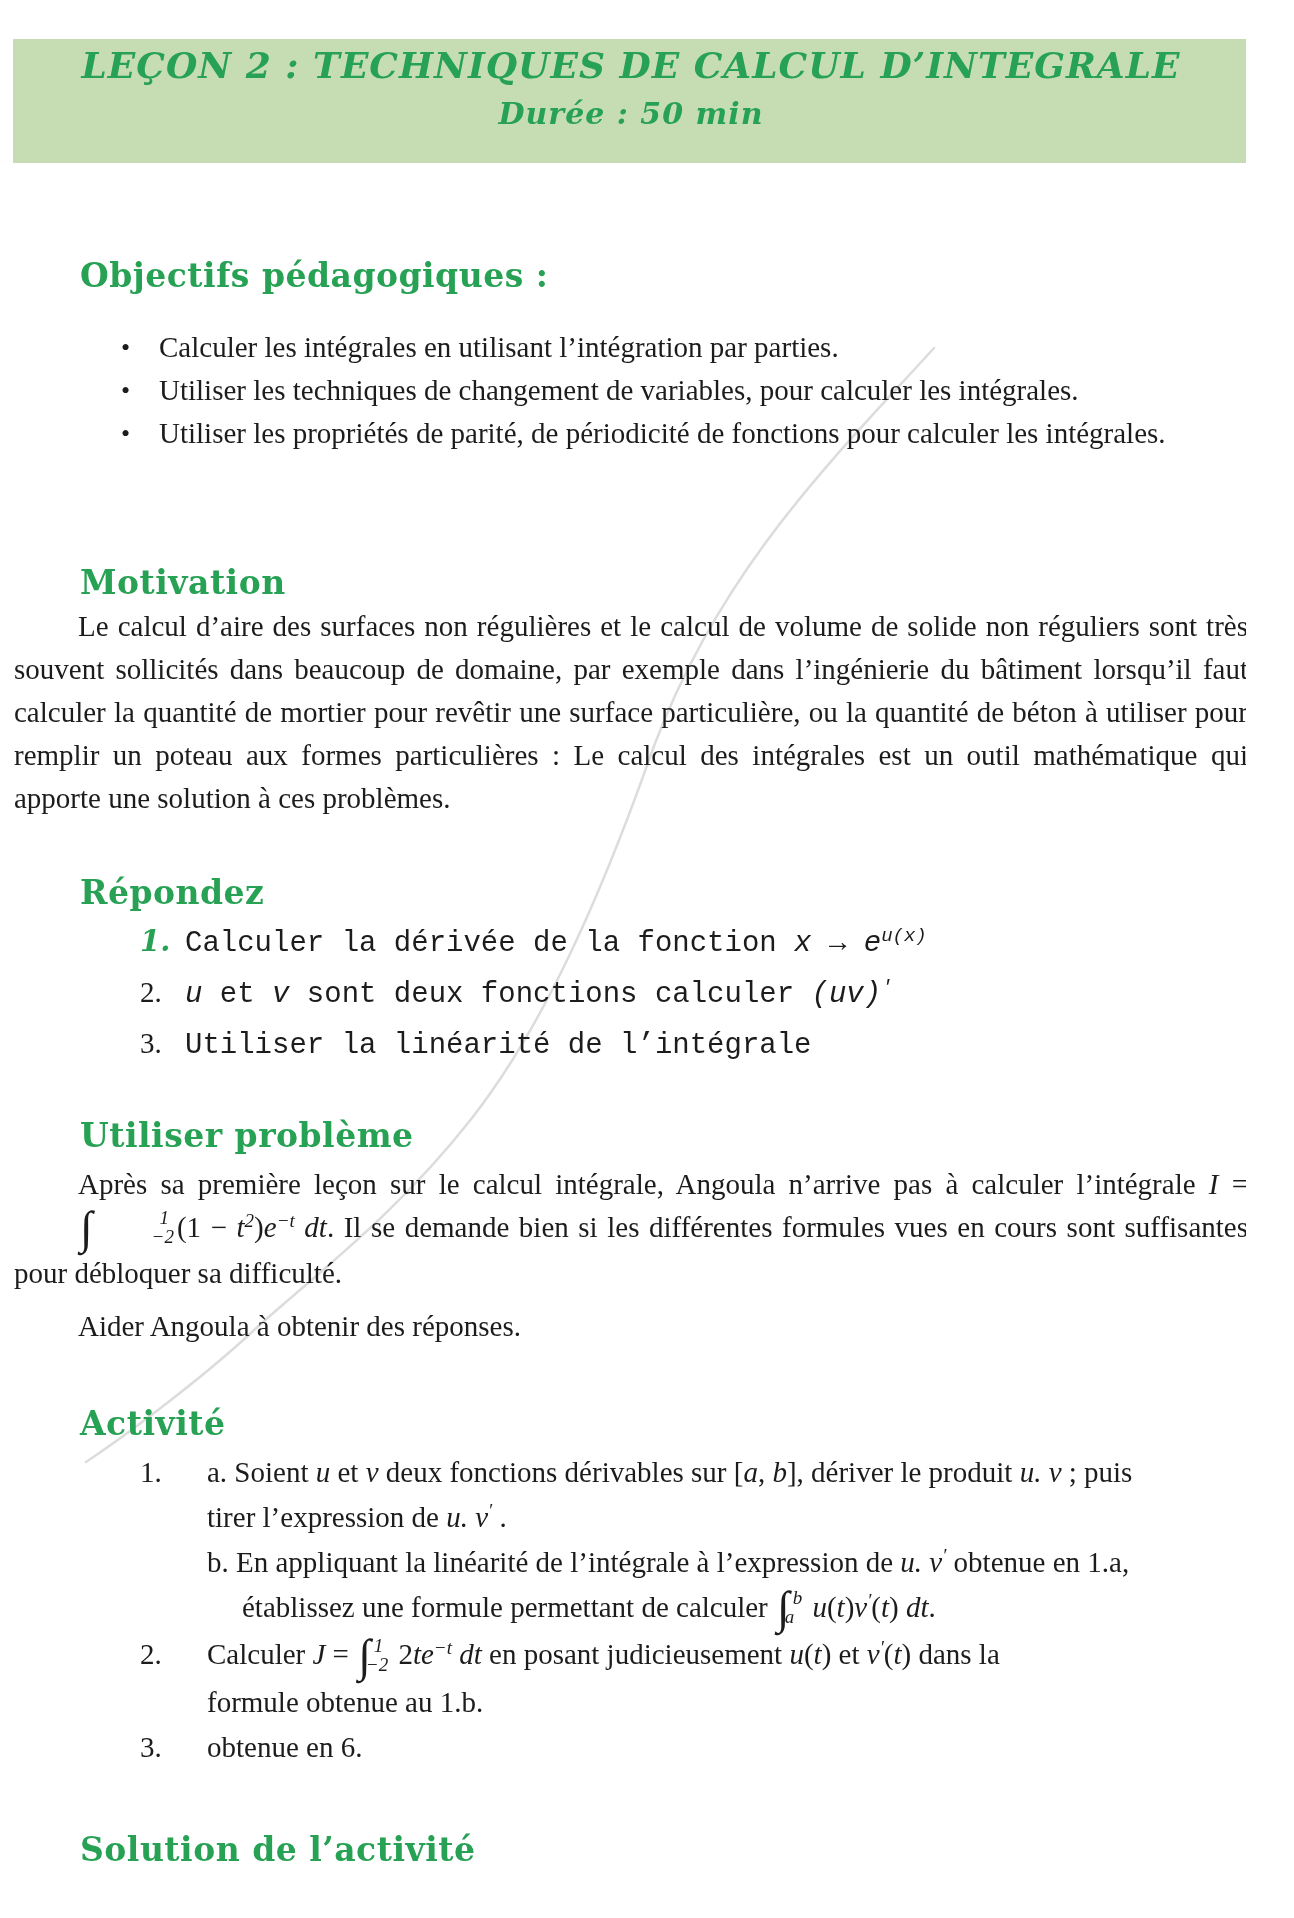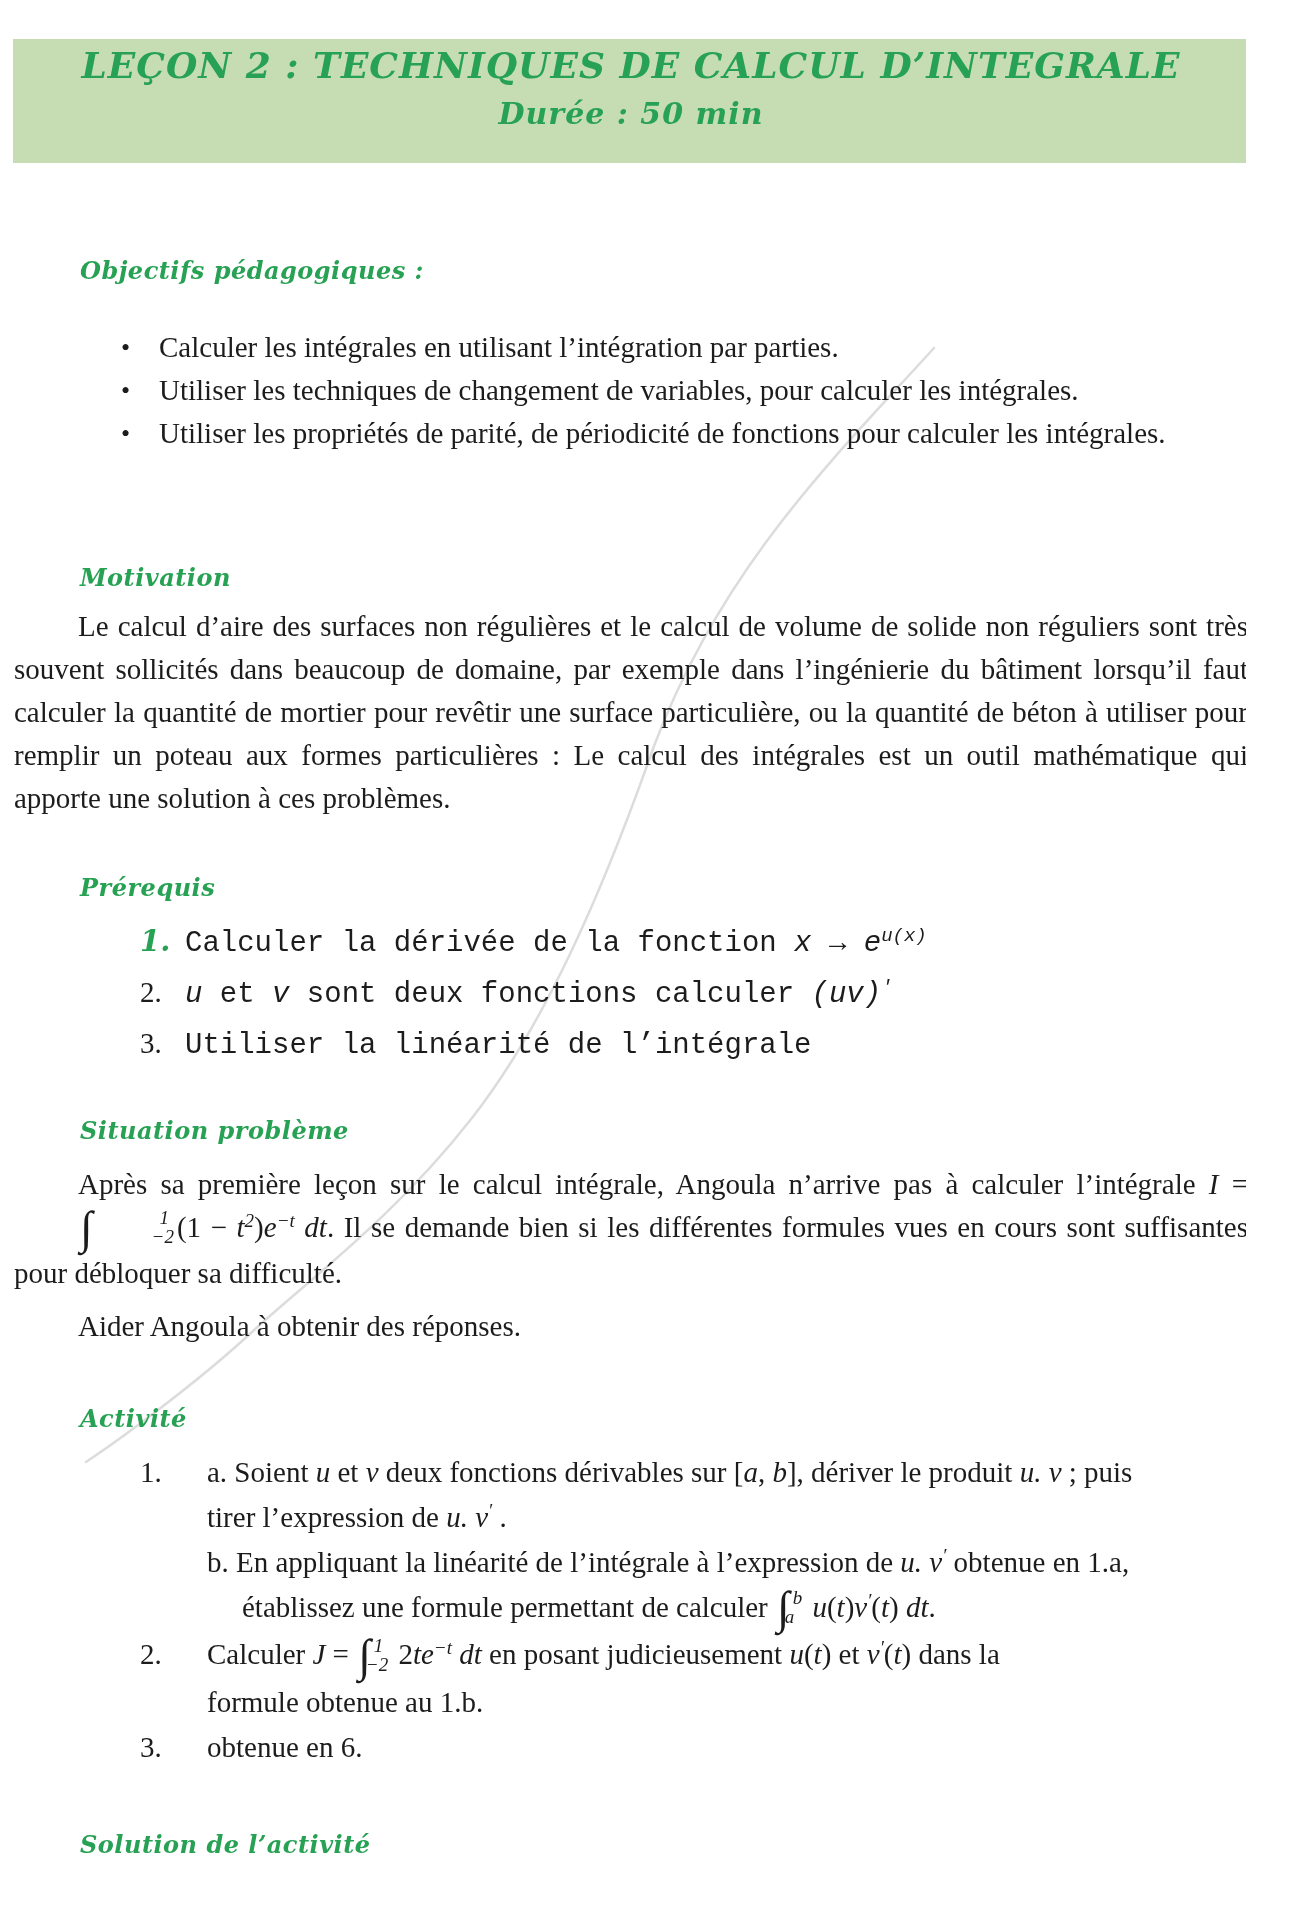--- a/index.html
+++ b/index.html
@@ -5,22 +5,22 @@
   html,body{margin:0;padding:0;background:#ffffff;}
   .page{position:relative;width:1246px;height:1918px;background:#ffffff;overflow:hidden;
         font-family:"Liberation Serif",serif;font-size:29px;color:#1c1c1c;}
   
   .band{position:absolute;left:13px;top:39px;width:1236px;height:124px;text-align:center;}
   .band-title{margin-top:5px;font-family:"DejaVu Serif",serif;font-style:italic;font-weight:bold;
               font-size:36px;letter-spacing:1px;}
   .band-sub{margin-top:10px;font-family:"DejaVu Serif",serif;font-style:italic;font-weight:bold;
             font-size:30px;letter-spacing:1px;}
   
-  .gh{position:absolute;left:80px;font-family:"DejaVu Serif",serif;font-style:italic;font-weight:bold;
-      font-size:24px;letter-spacing:0.5px;white-space:nowrap;}
+  .gh{position:absolute;left:80px;font-family:"DejaVu Serif",serif;font-weight:bold;
+      font-size:33px;letter-spacing:0.5px;white-space:nowrap;}
   
   .bullets{position:absolute;left:121px;top:326px;width:1098px;}
   .b-row{display:flex;line-height:43px;}
   .b-dot{width:38px;flex:0 0 38px;font-size:26px;}
   .b-text{width:1060px;}
   
   .para{position:absolute;left:14px;width:1234px;text-align:justify;line-height:43px;text-indent:64px;}
   .plain-line{position:absolute;left:78px;line-height:43px;white-space:nowrap;}
   
   .plist{position:absolute;left:140px;top:920px;}
@@ -76,37 +76,37 @@
     </div>
     <div class="b-row">
       <span class="b-dot">•</span>
       <span class="b-text">Utiliser les propriétés de parité, de périodicité de fonctions pour calculer les intégrales.</span>
     </div>
   </div>
 
   <div class="gh" style="top:563px;color:#27a153;">Motivation</div>
   <div class="para" style="top:605px;">Le calcul d’aire des surfaces non régulières et le calcul de volume de solide non réguliers sont très souvent sollicités dans beaucoup de domaine, par exemple dans l’ingénierie du bâtiment lorsqu’il faut calculer la quantité de mortier pour revêtir une surface particulière, ou la quantité de béton à utiliser pour remplir un poteau aux formes particulières  : Le calcul des intégrales est un outil mathématique qui apporte une solution à ces problèmes.</div>
 
-  <div class="gh" style="top:873px;color:#27a153;">Prérequis</div>
+  <div class="gh" style="top:873px;color:#27a153;">Répondez</div>
   <div class="plist">
     <div class="p-row">
       <span class="p-num p-num-green" style="color:#27a153;">1.</span>
       <span class="p-text"><span class="m-r">Calculer la dérivée de la fonction </span><span class="m-i">x</span><span class="m-r"> → </span><span class="m-i">e</span><span class="m-sup">u(x)</span></span>
     </div>
     <div class="p-row">
       <span class="p-num">2.</span>
       <span class="p-text"><span class="m-i">u</span><span class="m-r"> et </span><span class="m-i">v</span><span class="m-r"> sont deux fonctions calculer </span><span class="m-i">(uv)</span><span class="m-sup">′</span></span>
     </div>
     <div class="p-row">
       <span class="p-num">3.</span>
       <span class="p-text"><span class="m-r">Utiliser la linéarité de l’intégrale</span></span>
     </div>
   </div>
 
-  <div class="gh" style="top:1116px;color:#27a153;">Situation problème</div>
+  <div class="gh" style="top:1116px;color:#27a153;">Utiliser problème</div>
   <div class="para" style="top:1163px;"><span class="m-r">Après sa première leçon sur le calcul intégrale, Angoula n’arrive pas à calculer l’intégrale  </span><span class="m-i">I</span><span class="m-r"> = </span><span class="m-int">
         <span class="m-int-sign">∫</span>
         <span class="m-int-lims">
           <span class="m-int-sup">1</span>
           <span class="m-int-sub">−2</span>
         </span>
       </span><span class="m-r">(1 − </span><span class="m-i">t</span><span class="m-sup">2</span><span class="m-r">)</span><span class="m-i">e</span><span class="m-sup">−t</span><span class="m-i"> dt</span><span class="m-r">. Il se demande bien si les différentes formules vues en cours sont suffisantes pour débloquer sa difficulté.</span></div>
   <div class="plain-line" style="top:1305px;">Aider Angoula à obtenir des réponses.</div>
 
   <div class="gh" style="top:1404px;color:#27a153;">Activité</div>

